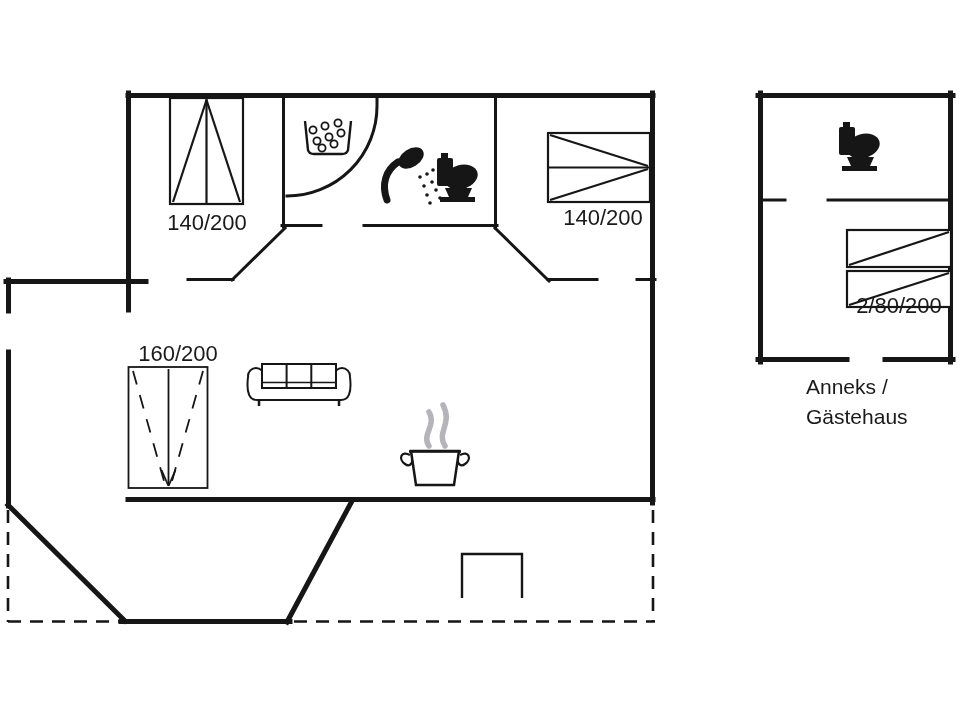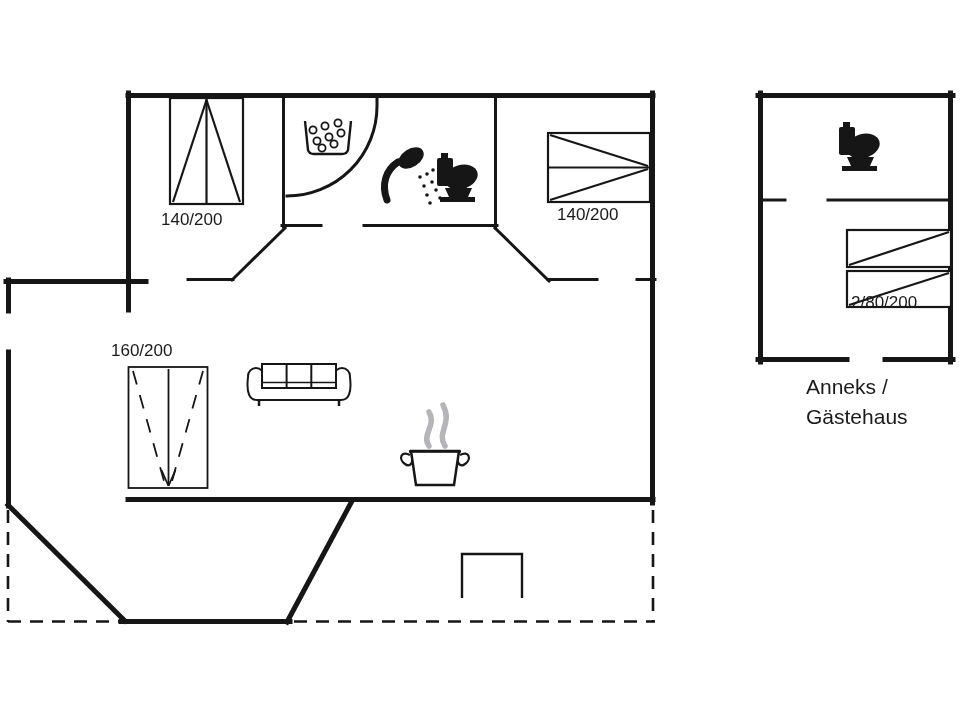--- a/index.html
+++ b/index.html
@@ -2,21 +2,21 @@
 <html><head>
 <meta charset="utf-8">
 <style>
   html,body{margin:0;padding:0;background:#ffffff;}
   #canvas{
     position:relative;width:960px;height:720px;background:#ffffff;overflow:hidden;
     font-family:"Liberation Sans",sans-serif;
   }
   #plan-svg{position:absolute;left:0;top:0;}
   .lbl{
-    position:absolute;font-size:17px;color:#1a1a1a;
+    position:absolute;font-size:22px;color:#1a1a1a;text-align:center;
     letter-spacing:0px;white-space:nowrap;
   }
   .annex-title{
     position:absolute;left:806px;top:372px;width:170px;text-align:left;
     font-size:21px;line-height:30px;color:#1a1a1a;
   }
   .annex-title span{display:block;}
 </style>
 </head>
 <body>
@@ -174,21 +174,21 @@
       <path d="M460,455 C469,450 472,459 465,464 C461,467 457,464 458,459" fill="none" stroke="#161616" stroke-width="2.2"></path>
       <path d="M411,451 L416,485 L454,485 L459,451 Z" fill="#ffffff" stroke="#161616" stroke-width="2.5"></path>
       <line x1="409" y1="451.5" x2="461" y2="451.5" stroke="#161616" stroke-width="2.5"></line>
     </g>
   </svg>
 
   <div class="lbl" style="left:161px;top:210px;width:92px;">140/200</div>
 
   <div class="lbl" style="left:557px;top:205px;width:92px;">140/200</div>
 
-  <div class="lbl" style="left:111px;top:341px;width:92px;">160/200</div>
+  <div class="lbl" style="left:132px;top:341px;width:92px;">160/200</div>
 
   <div class="lbl" style="left:851px;top:293px;width:96px;">2/80/200</div>
 
   <div class="annex-title">
     <span>Anneks /</span>
     <span>Gästehaus</span>
   </div>
 
 </div>
 

